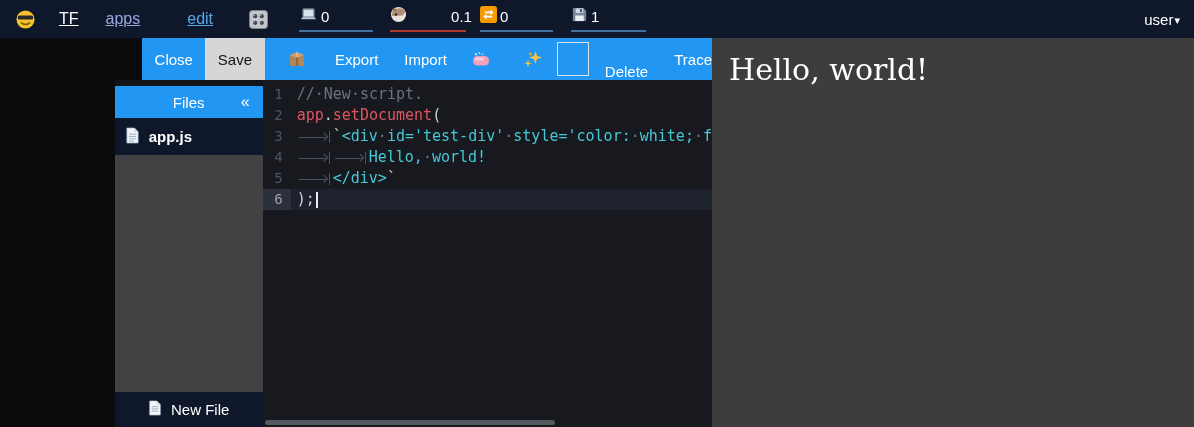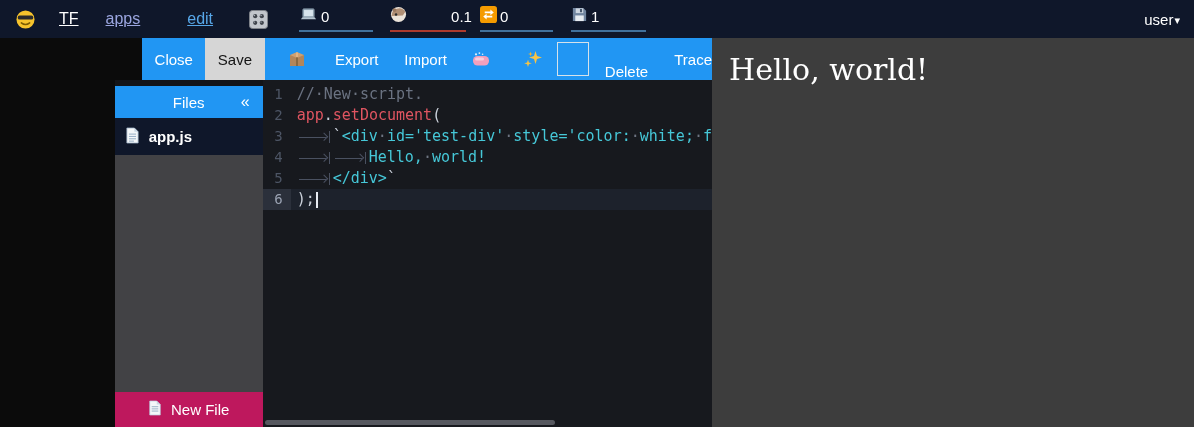--- a/index.html
+++ b/index.html
@@ -55,21 +55,21 @@
   
   .sidebar { width:148px; flex-shrink:0; display:flex; flex-direction:column; background:#424245; }
   .sidebar-gap { height:6px; background:#131418; }
   .files-header { height:32px; background:#2196f3; color:#fff; font-size:15px;
                   display:flex; align-items:center; justify-content:center; position:relative; }
   .collapse { position:absolute; right:13px; top:50%; transform:translateY(-50%);
               font-size:16px; cursor:pointer; }
   .file-item { height:37px; background:#0f172a; color:#fff; font-weight:bold; font-size:15px;
                display:flex; align-items:center; padding-left:10px; gap:9px; cursor:pointer; }
   .sidebar-fill { flex:1; }
-  .sb-btn { height:35px; background:#be185d; color:#fff; font-size:15px;
+  .sb-btn { height:35px; background:#0f172a; color:#fff; font-size:15px;
             display:flex; align-items:center; justify-content:center; gap:9px; cursor:pointer; }
 
   
   .editor { flex:1; background:#17191e; position:relative; overflow:hidden;
             padding-top:4px; font-family:"DejaVu Sans Mono", monospace; font-size:15px; }
   .code-line { display:flex; height:21px; line-height:21px; white-space:pre; }
   .code-line.active { background:#1d222c; }
   .gutter { width:28px; flex-shrink:0; text-align:right; padding-right:8px;
             color:#4d5565; font-size:14px; }
   .code-line.active .gutter { background:#2b303b; color:#9ba3b3; }

